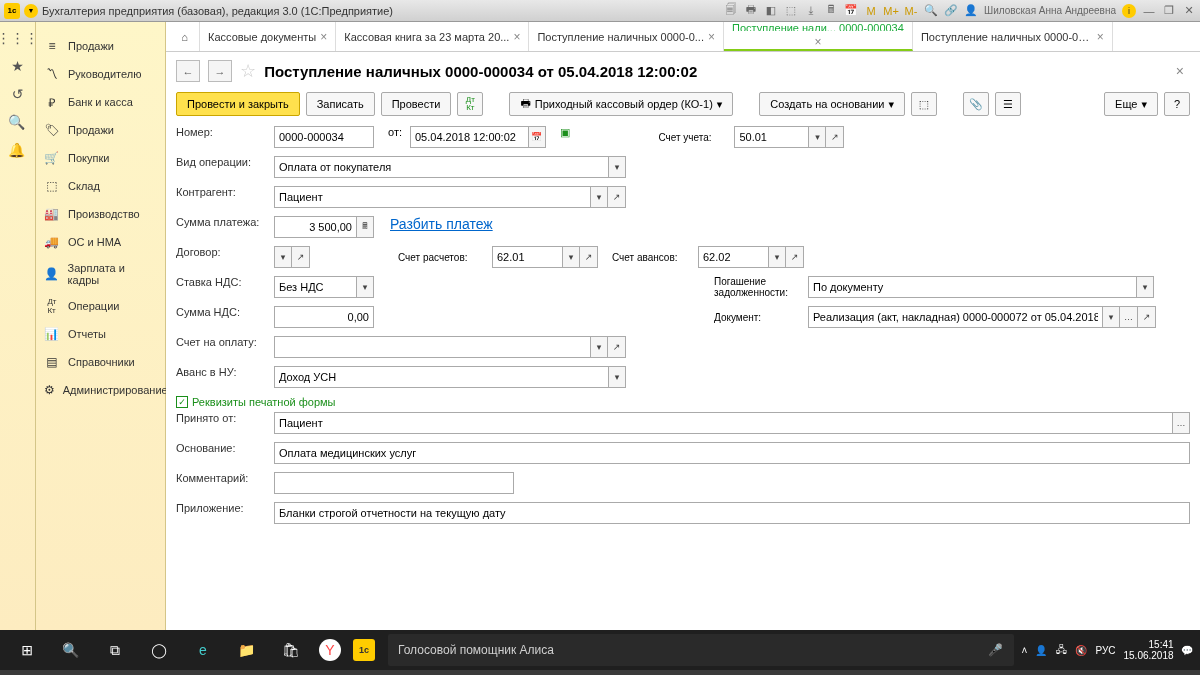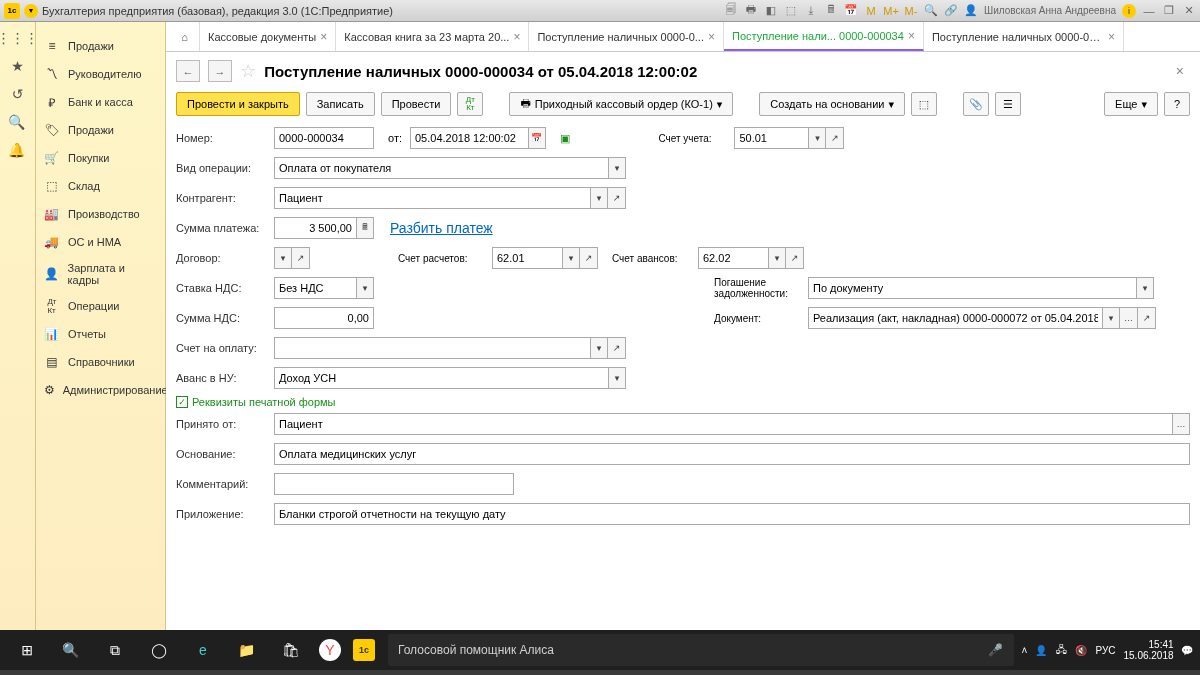--- a/index.html
+++ b/index.html
@@ -20,40 +20,40 @@
 
 .sidebar { width: 130px; background: linear-gradient(#fef6c8,#fdecc0); border-right: 1px solid #d4c588; padding-top: 10px; }
 .sidebar-item { display: flex; align-items: center; gap: 8px; padding: 6px 8px; cursor: pointer; font-size: 11px; color: #333; }
 .sb-icon { width: 16px; height: 16px; display: inline-flex; align-items: center; justify-content: center; font-size: 12px; }
 
 .main { flex: 1; display: flex; flex-direction: column; background: #fff; }
 
 .tabbar { height: 30px; display: flex; align-items: stretch; border-bottom: 1px solid #ccc; padding-left: 4px; }
 .tabbar .home { width: 30px; display: flex; align-items: center; justify-content: center; color: #555; cursor: pointer; border-right: 1px solid #ddd; }
 .tab { display: flex; align-items: center; padding: 0 8px; border-right: 1px solid #ddd; font-size: 11px; color: #333; cursor: pointer; position: relative; gap: 4px; max-width: 200px; }
-.tab.active { border-bottom: 2px solid #8b5cf6; }
+.tab.active { border-bottom: 2px solid #84cc16; flex-direction: column; }
 .tab.active .tab-label { color: #1aab3a; }
 .tab .close { color: #888; font-size: 12px; }
 .tab-label { white-space: nowrap; overflow: hidden; text-overflow: ellipsis; }
 
 .doc-header { display: flex; align-items: center; gap: 8px; padding: 8px 10px 4px; }
 .nav-btn { width: 24px; height: 22px; border: 1px solid #bbb; background: #f5f5f5; display: flex; align-items: center; justify-content: center; cursor: pointer; color: #555; }
 .star { color: #ccc; font-size: 18px; cursor: pointer; }
 .doc-title { font-size: 15px; font-weight: bold; }
 .doc-close { margin-left: auto; color: #888; font-size: 14px; cursor: pointer; padding-right: 6px; }
 
 .toolbar { display: flex; align-items: center; gap: 6px; padding: 6px 10px; flex-wrap: wrap; }
 .btn { height: 24px; padding: 0 10px; border: 1px solid #aaa; background: #f7f7f7; cursor: pointer; display: inline-flex; align-items: center; gap: 4px; font-size: 11px; border-radius: 2px; }
 .btn.primary { background: #ffe14d; border-color: #caa500; font-weight: normal; }
 .btn.icon-only { width: 26px; padding: 0; justify-content: center; }
 .toolbar-spacer { width: 14px; }
 .toolbar-right { margin-left: auto; display: flex; gap: 6px; }
 
 .form { padding: 4px 10px; }
-.row { display: flex; align-items: center; gap: 8px; margin-bottom: 6px; min-height: 24px; }
+.row { display: flex; align-items: flex-start; gap: 8px; margin-bottom: 6px; min-height: 24px; }
 .lbl { width: 90px; font-size: 11px; color: #333; flex-shrink: 0; }
 .input { height: 22px; border: 1px solid #aaa; padding: 0 4px; font-size: 11px; background: #fff; }
 .input-group { display: flex; }
 .input-group .input { border-right: 0; }
 .input-group .ib { width: 18px; height: 22px; border: 1px solid #aaa; background: #f5f5f5; display: flex; align-items: center; justify-content: center; cursor: pointer; font-size: 9px; color: #444; }
 .input-group .ib + .ib { border-left: 0; }
 .link { color: #0066cc; text-decoration: underline; cursor: pointer; font-size: 14px; }
 .section-head { display: flex; align-items: center; gap: 4px; color: #1a8f1a; font-size: 11px; margin: 4px 0; cursor: pointer; }
 .section-head .chk { width: 12px; height: 12px; border: 1px solid #1a8f1a; display: flex; align-items: center; justify-content: center; font-size: 9px; color: #1a8f1a; }
 .col-right { display: flex; align-items: center; gap: 6px; }

